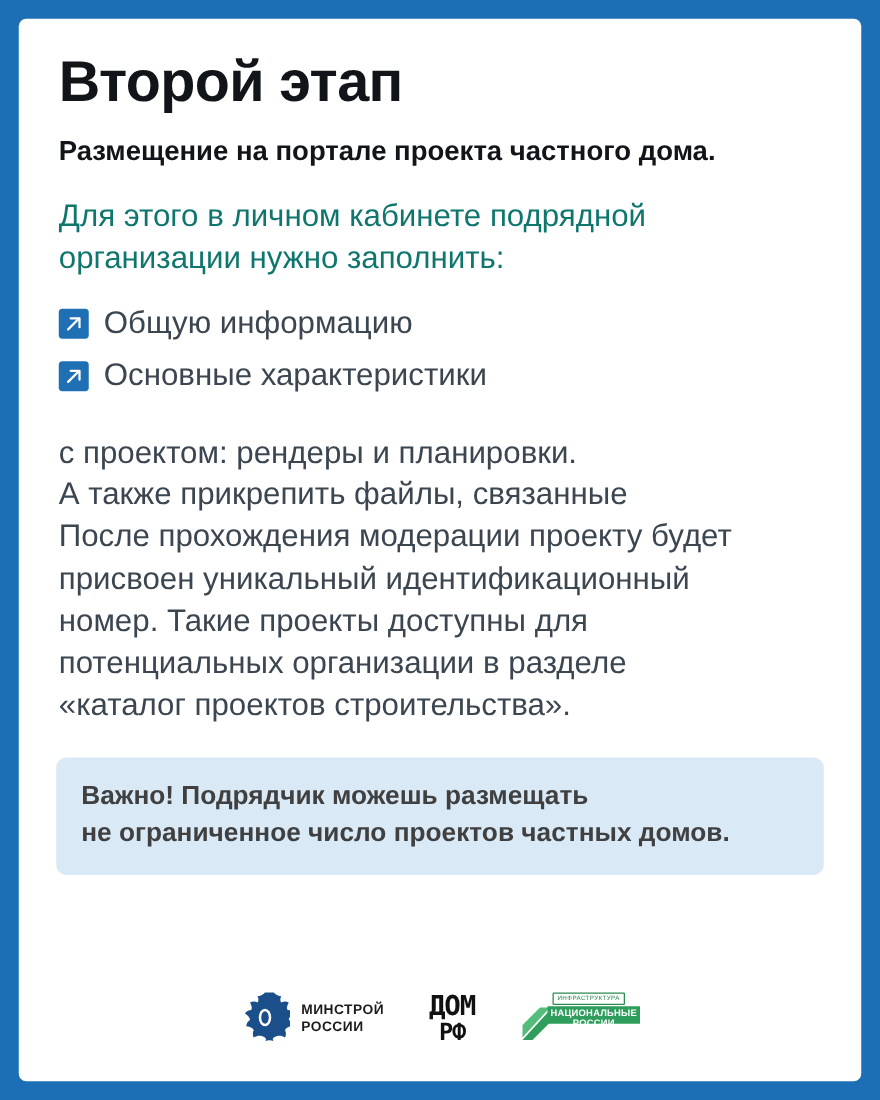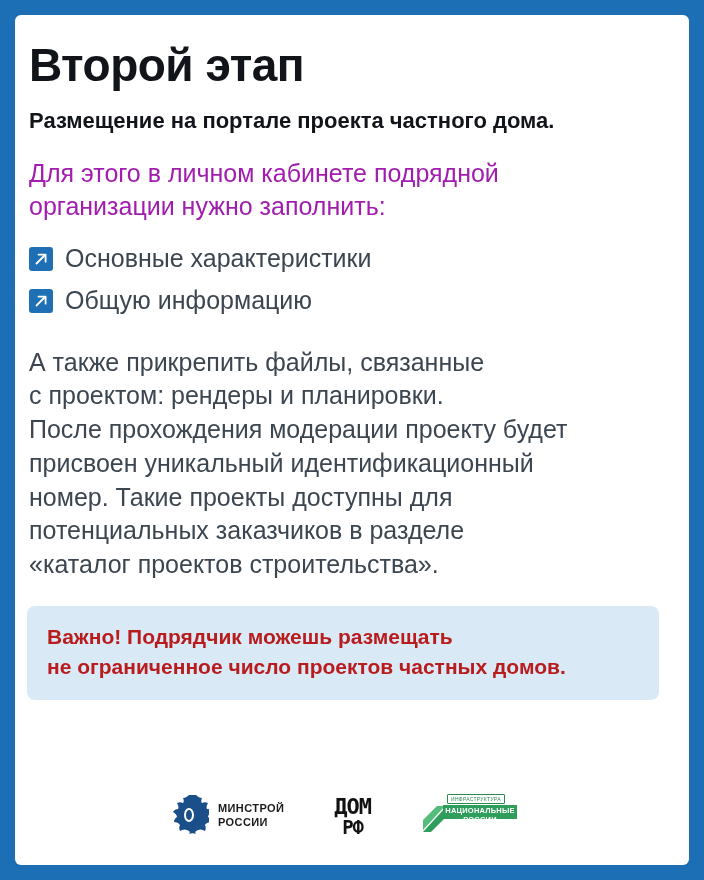--- a/index.html
+++ b/index.html
@@ -15,21 +15,21 @@
   }
   .poster {
     position: absolute;
     left: 15px;
     top: 15px;
     width: 674px;
     height: 850px;
     background: #ffffff;
     border-radius: 6px;
     box-sizing: border-box;
-    padding: 22px 28px 0 10px;
+    padding: 22px 28px 0 28px;
     display: flex;
     flex-direction: column;
   }
   .title {
     font-size: 46px;
     font-weight: bold;
     color: #111418;
     letter-spacing: -0.5px;
     line-height: 1.05;
     margin: 4px 0 18px 4px;
@@ -37,21 +37,21 @@
   .subtitle {
     font-size: 22px;
     font-weight: bold;
     color: #111418;
     line-height: 1.27;
     margin: 0 0 22px 4px;
     max-width: 585px;
   }
   .para {
     font-size: 25px;
-    color: #a21caf;
+    color: #0f766e;
     line-height: 1.33;
     margin: 0 0 18px 4px;
     max-width: 620px;
   }
   .bullets {
     margin: 0 0 20px 4px;
     padding: 0;
     list-style: none;
   }
   .bullets li {
@@ -90,32 +90,32 @@
   }
   .note {
     background: #d9e9f6;
     border-radius: 8px;
     margin: 10px 2px 0 2px;
     padding: 16px 20px 18px 20px;
   }
   .note .line {
     font-size: 21px;
     font-weight: bold;
-    color: #b91c1c;
+    color: #404040;
     line-height: 1.42;
   }
   .note .line b {
     font-weight: bold;
   }
   .footer {
     margin-top: auto;
     display: flex;
     align-items: center;
     justify-content: center;
-    gap: 50px;
+    gap: 36px;
     padding-bottom: 26px;
   }
   .logo {
     display: flex;
     align-items: center;
   }
   .logo-minstroy {
     gap: 9px;
   }
   .minstroy-text {
@@ -186,40 +186,40 @@
   <p class="para">Для этого в личном кабинете подрядной организации нужно заполнить:</p>
 
   <ul class="bullets">
     <li>
       <span class="bullet-icon">
         <svg width="16" height="16" viewBox="0 0 16 16" aria-hidden="true">
           <path d="M3.5 12.5 L12 4" stroke="#ffffff" stroke-width="1.8" fill="none" stroke-linecap="round"></path>
           <path d="M5.5 3.6 L12.6 3.6 L12.6 10.7" stroke="#ffffff" stroke-width="1.8" fill="none" stroke-linecap="round" stroke-linejoin="round"></path>
         </svg>
       </span>
-      <span class="bullet-text">Основные характеристики</span>
+      <span class="bullet-text">Общую информацию</span>
     </li>
     <li>
       <span class="bullet-icon">
         <svg width="16" height="16" viewBox="0 0 16 16" aria-hidden="true">
           <path d="M3.5 12.5 L12 4" stroke="#ffffff" stroke-width="1.8" fill="none" stroke-linecap="round"></path>
           <path d="M5.5 3.6 L12.6 3.6 L12.6 10.7" stroke="#ffffff" stroke-width="1.8" fill="none" stroke-linecap="round" stroke-linejoin="round"></path>
         </svg>
       </span>
-      <span class="bullet-text">Общую информацию</span>
+      <span class="bullet-text">Основные характеристики</span>
     </li>
   </ul>
 
   <div class="body-block">
+    <div class="line">с проектом: рендеры и планировки.</div>
     <div class="line">А также прикрепить файлы, связанные</div>
-    <div class="line">с проектом: рендеры и планировки.</div>
     <div class="line">После прохождения модерации проекту будет</div>
     <div class="line">присвоен уникальный идентификационный</div>
     <div class="line">номер. Такие проекты доступны для</div>
-    <div class="line">потенциальных заказчиков в разделе</div>
+    <div class="line">потенциальных организации в разделе</div>
     <div class="line">«каталог проектов строительства».</div>
   </div>
 
   <div class="note">
     <div class="line"><b>Важно!</b> Подрядчик можешь размещать</div>
     <div class="line">не ограниченное число проектов частных домов.</div>
   </div>
 
   <div class="footer">
 

